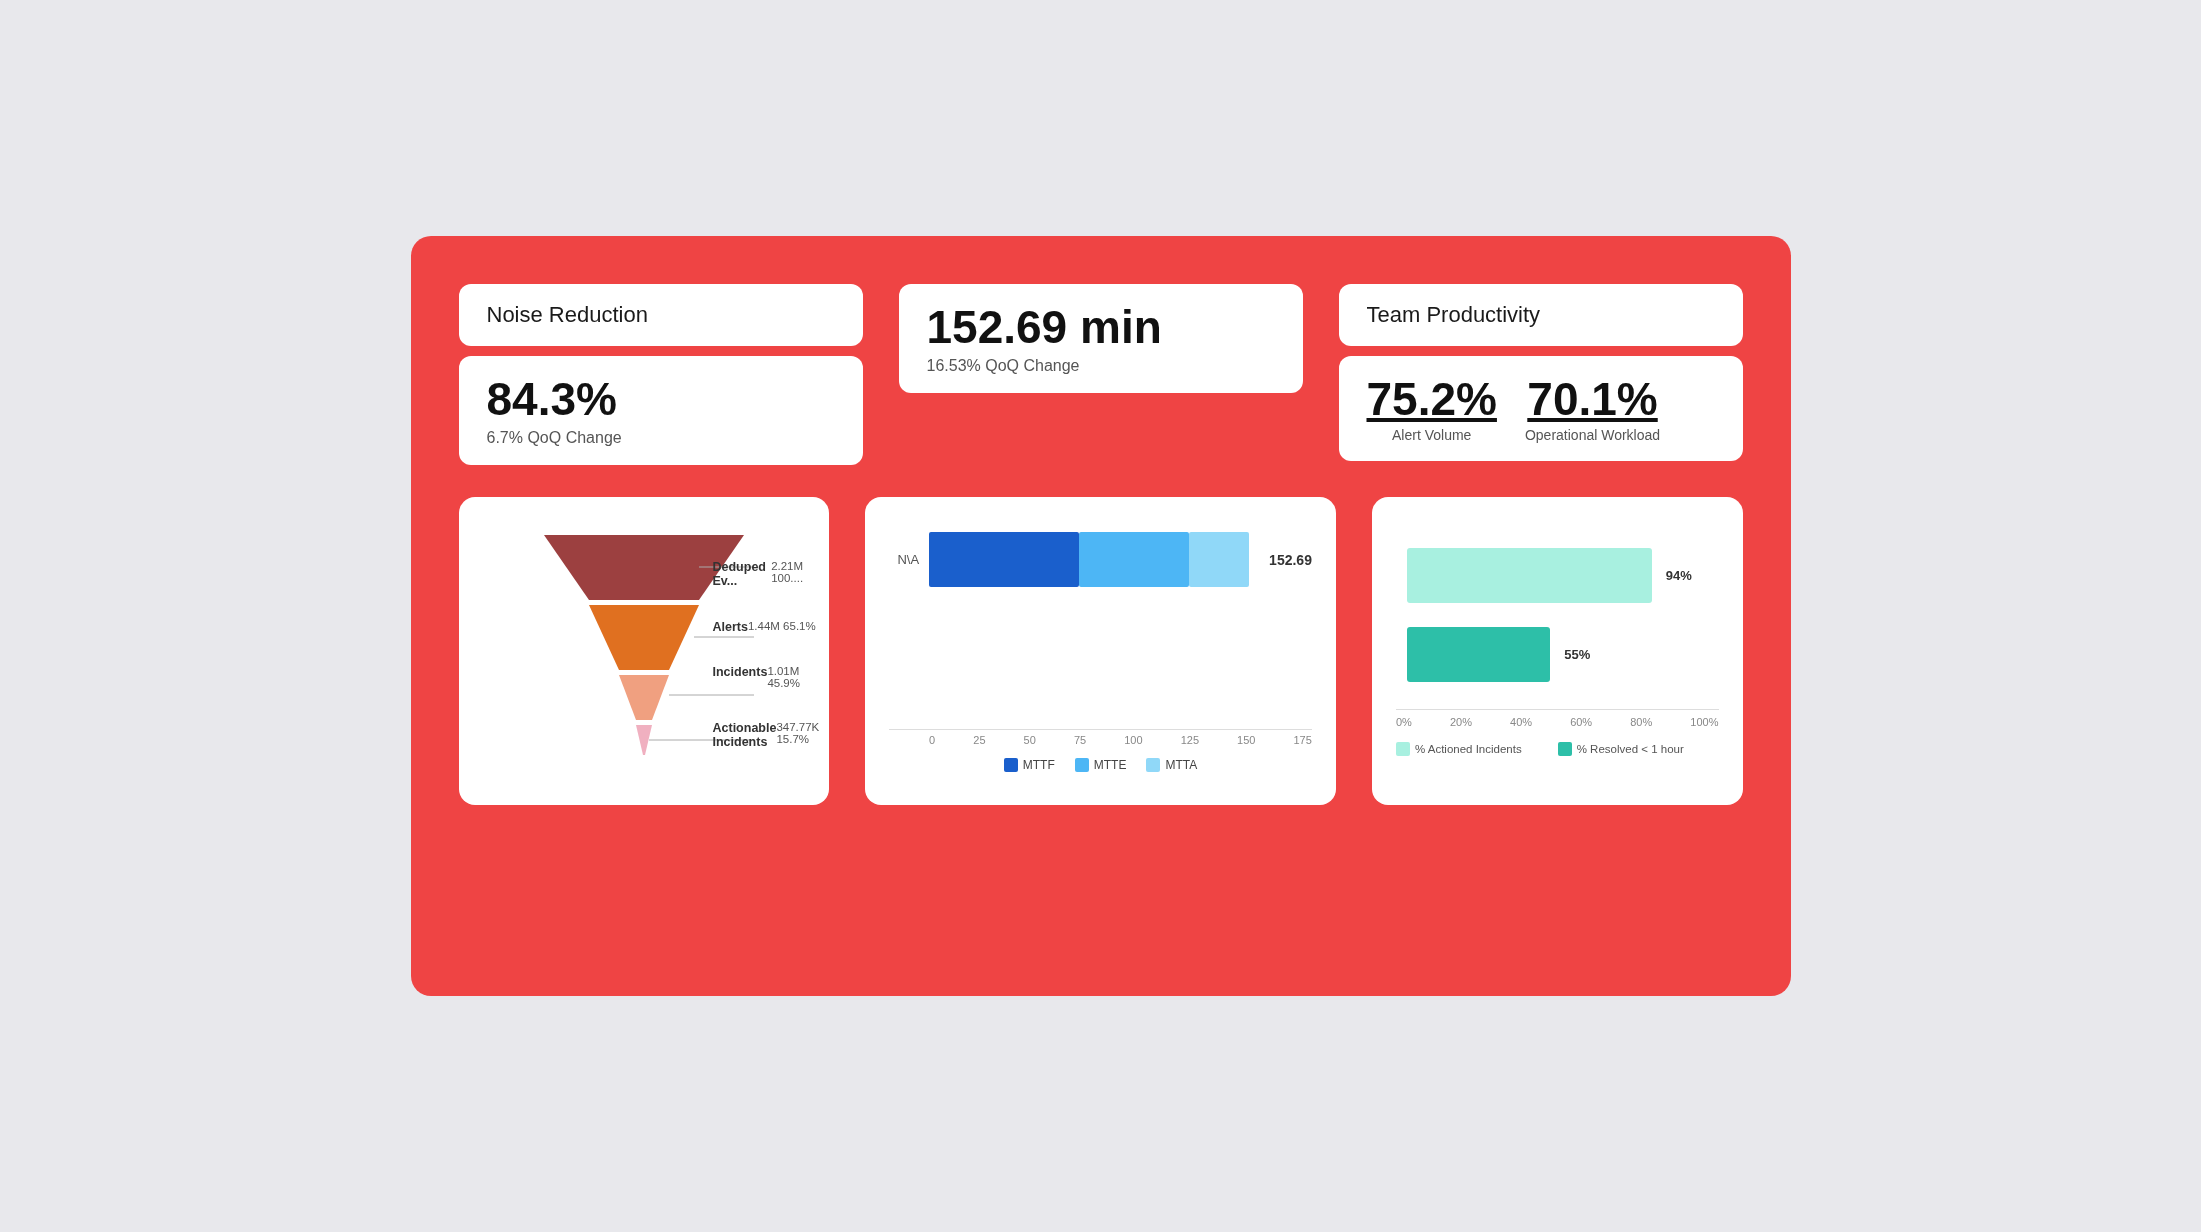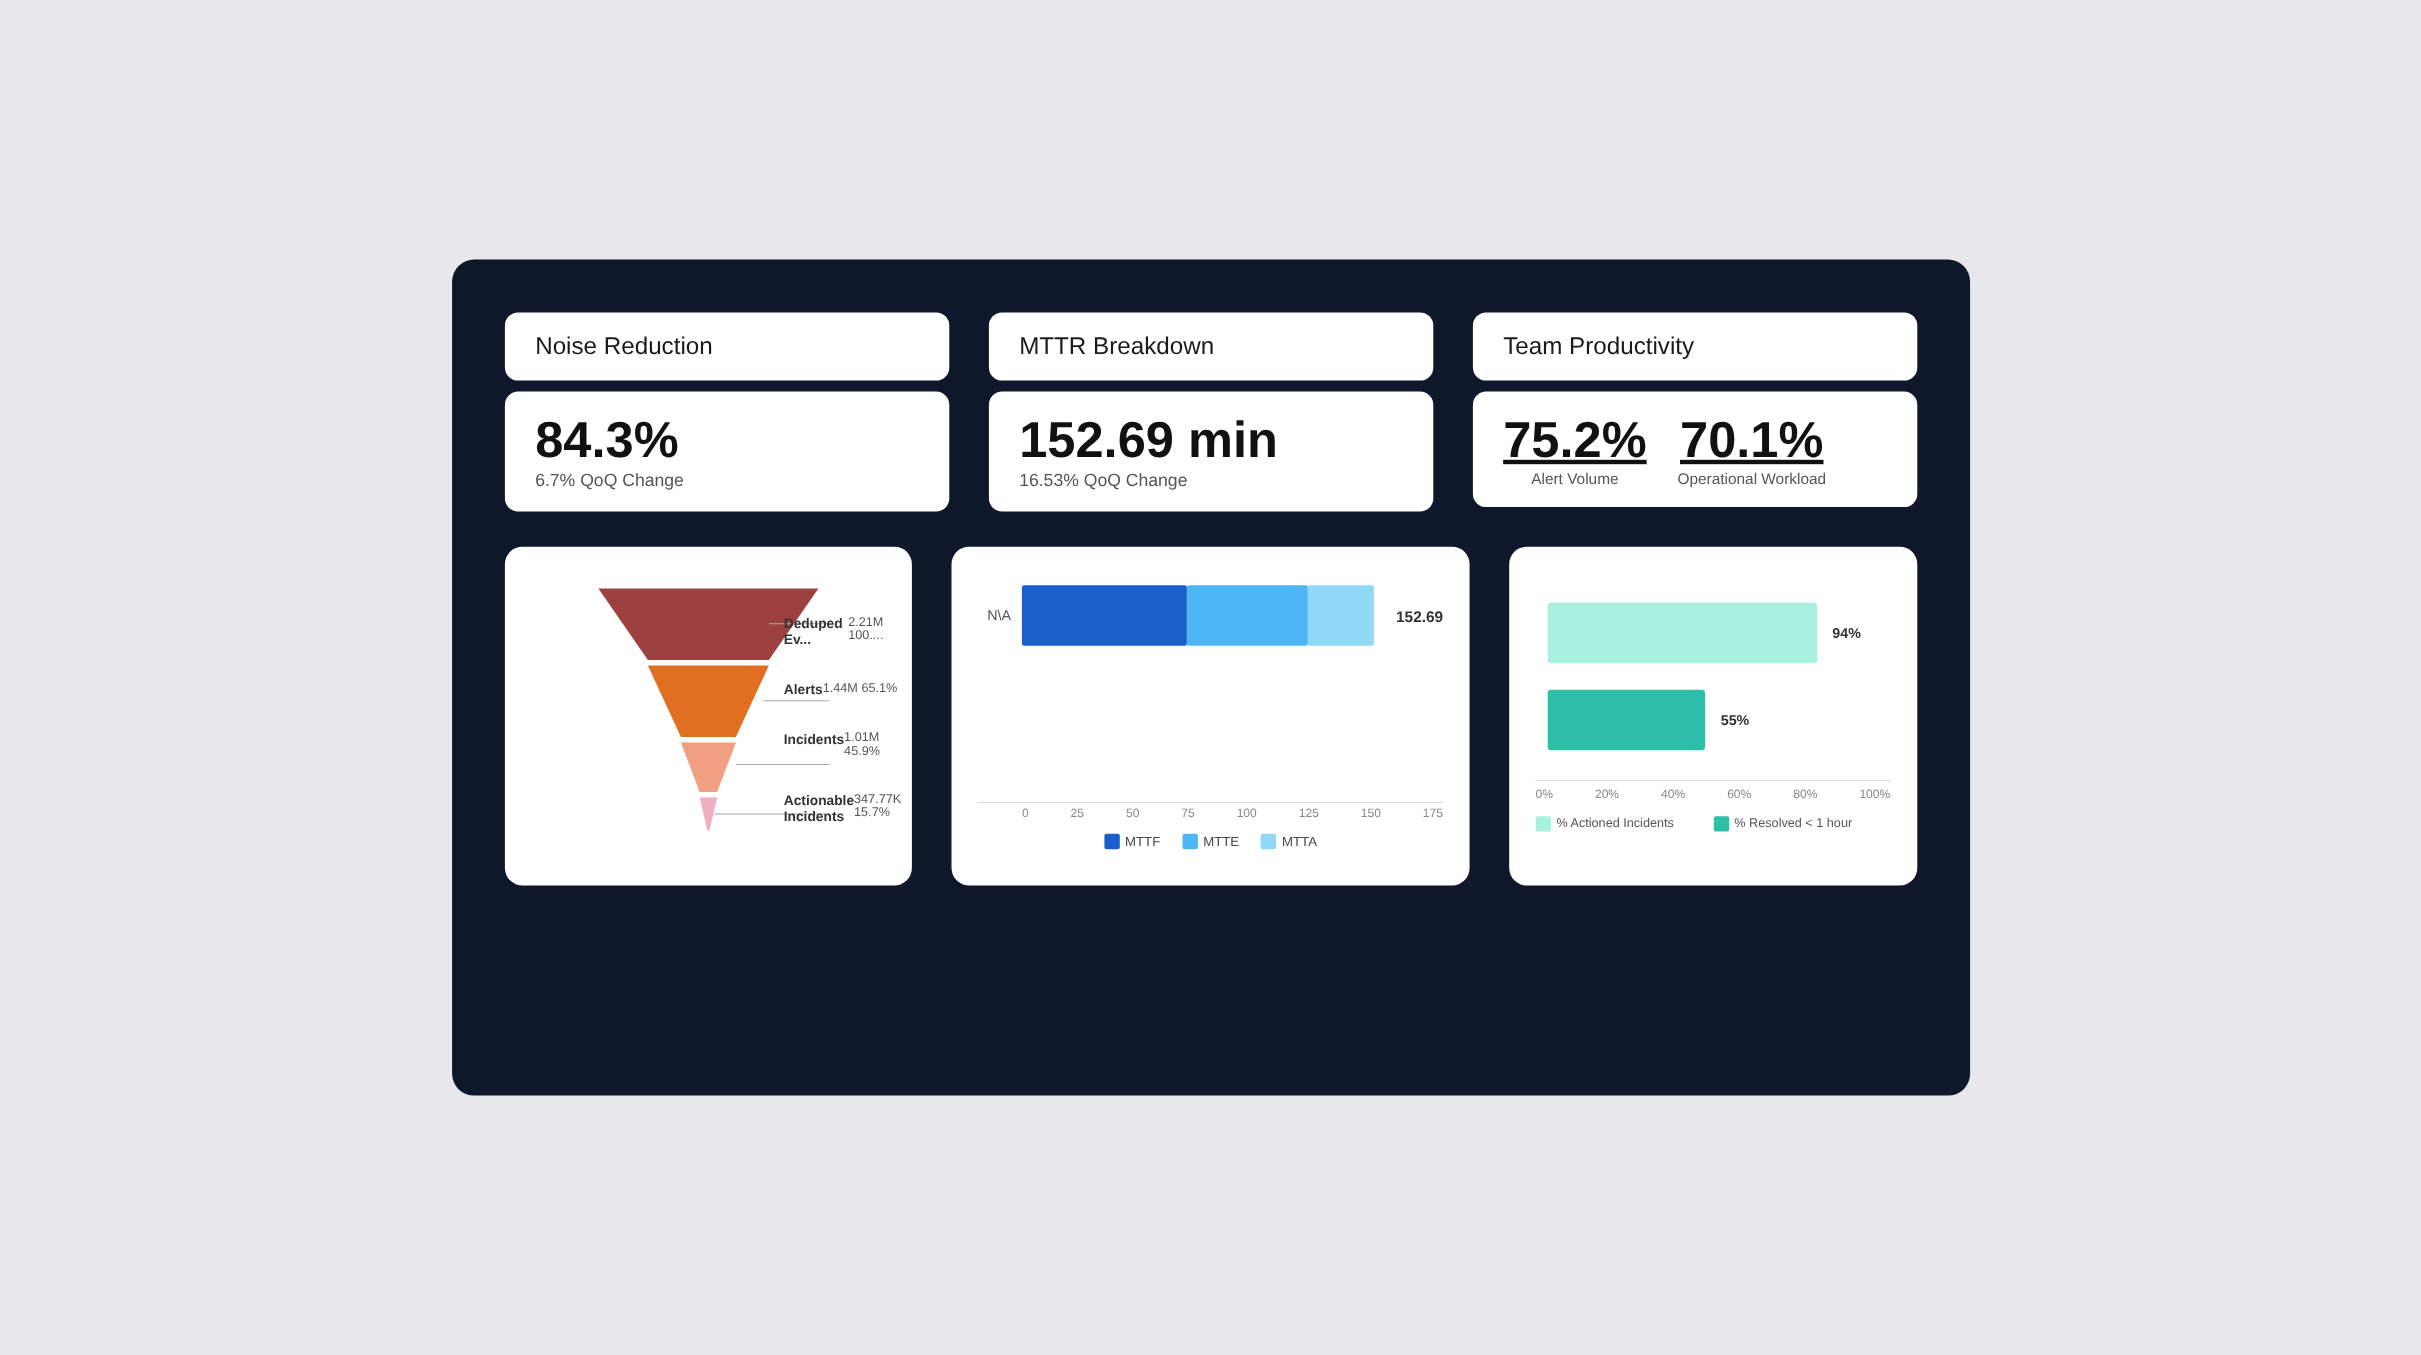--- a/index.html
+++ b/index.html
@@ -5,21 +5,21 @@
     * { box-sizing: border-box; margin: 0; padding: 0; }
     body {
       background: #e8e8ec;
       font-family: -apple-system, BlinkMacSystemFont, 'Segoe UI', sans-serif;
       min-height: 100vh;
       display: flex;
       align-items: center;
       justify-content: center;
     }
     .dashboard {
-      background: #0f172a;
+      background: #ef4444;
       border-radius: 20px;
       padding: 48px 48px 60px;
       width: 1380px;
       min-height: 760px;
     }
     
     .top-row {
       display: flex;
       gap: 36px;
       margin-bottom: 32px;
@@ -256,23 +256,20 @@
       <div class="card">
         <span class="card-title">Noise Reduction</span>
       </div>
       <div class="card">
         <div class="card-value">84.3%</div>
         <div class="card-sub">6.7% QoQ Change</div>
       </div>
     </div>
 
     <div class="metric-group">
-      <div class="card">
-        <span class="card-title">MTTR Breakdown</span>
-      </div>
       <div class="card">
         <div class="card-value">152.69 min</div>
         <div class="card-sub">16.53% QoQ Change</div>
       </div>
     </div>
 
     <div class="metric-group">
       <div class="card">
         <span class="card-title">Team Productivity</span>
       </div>

